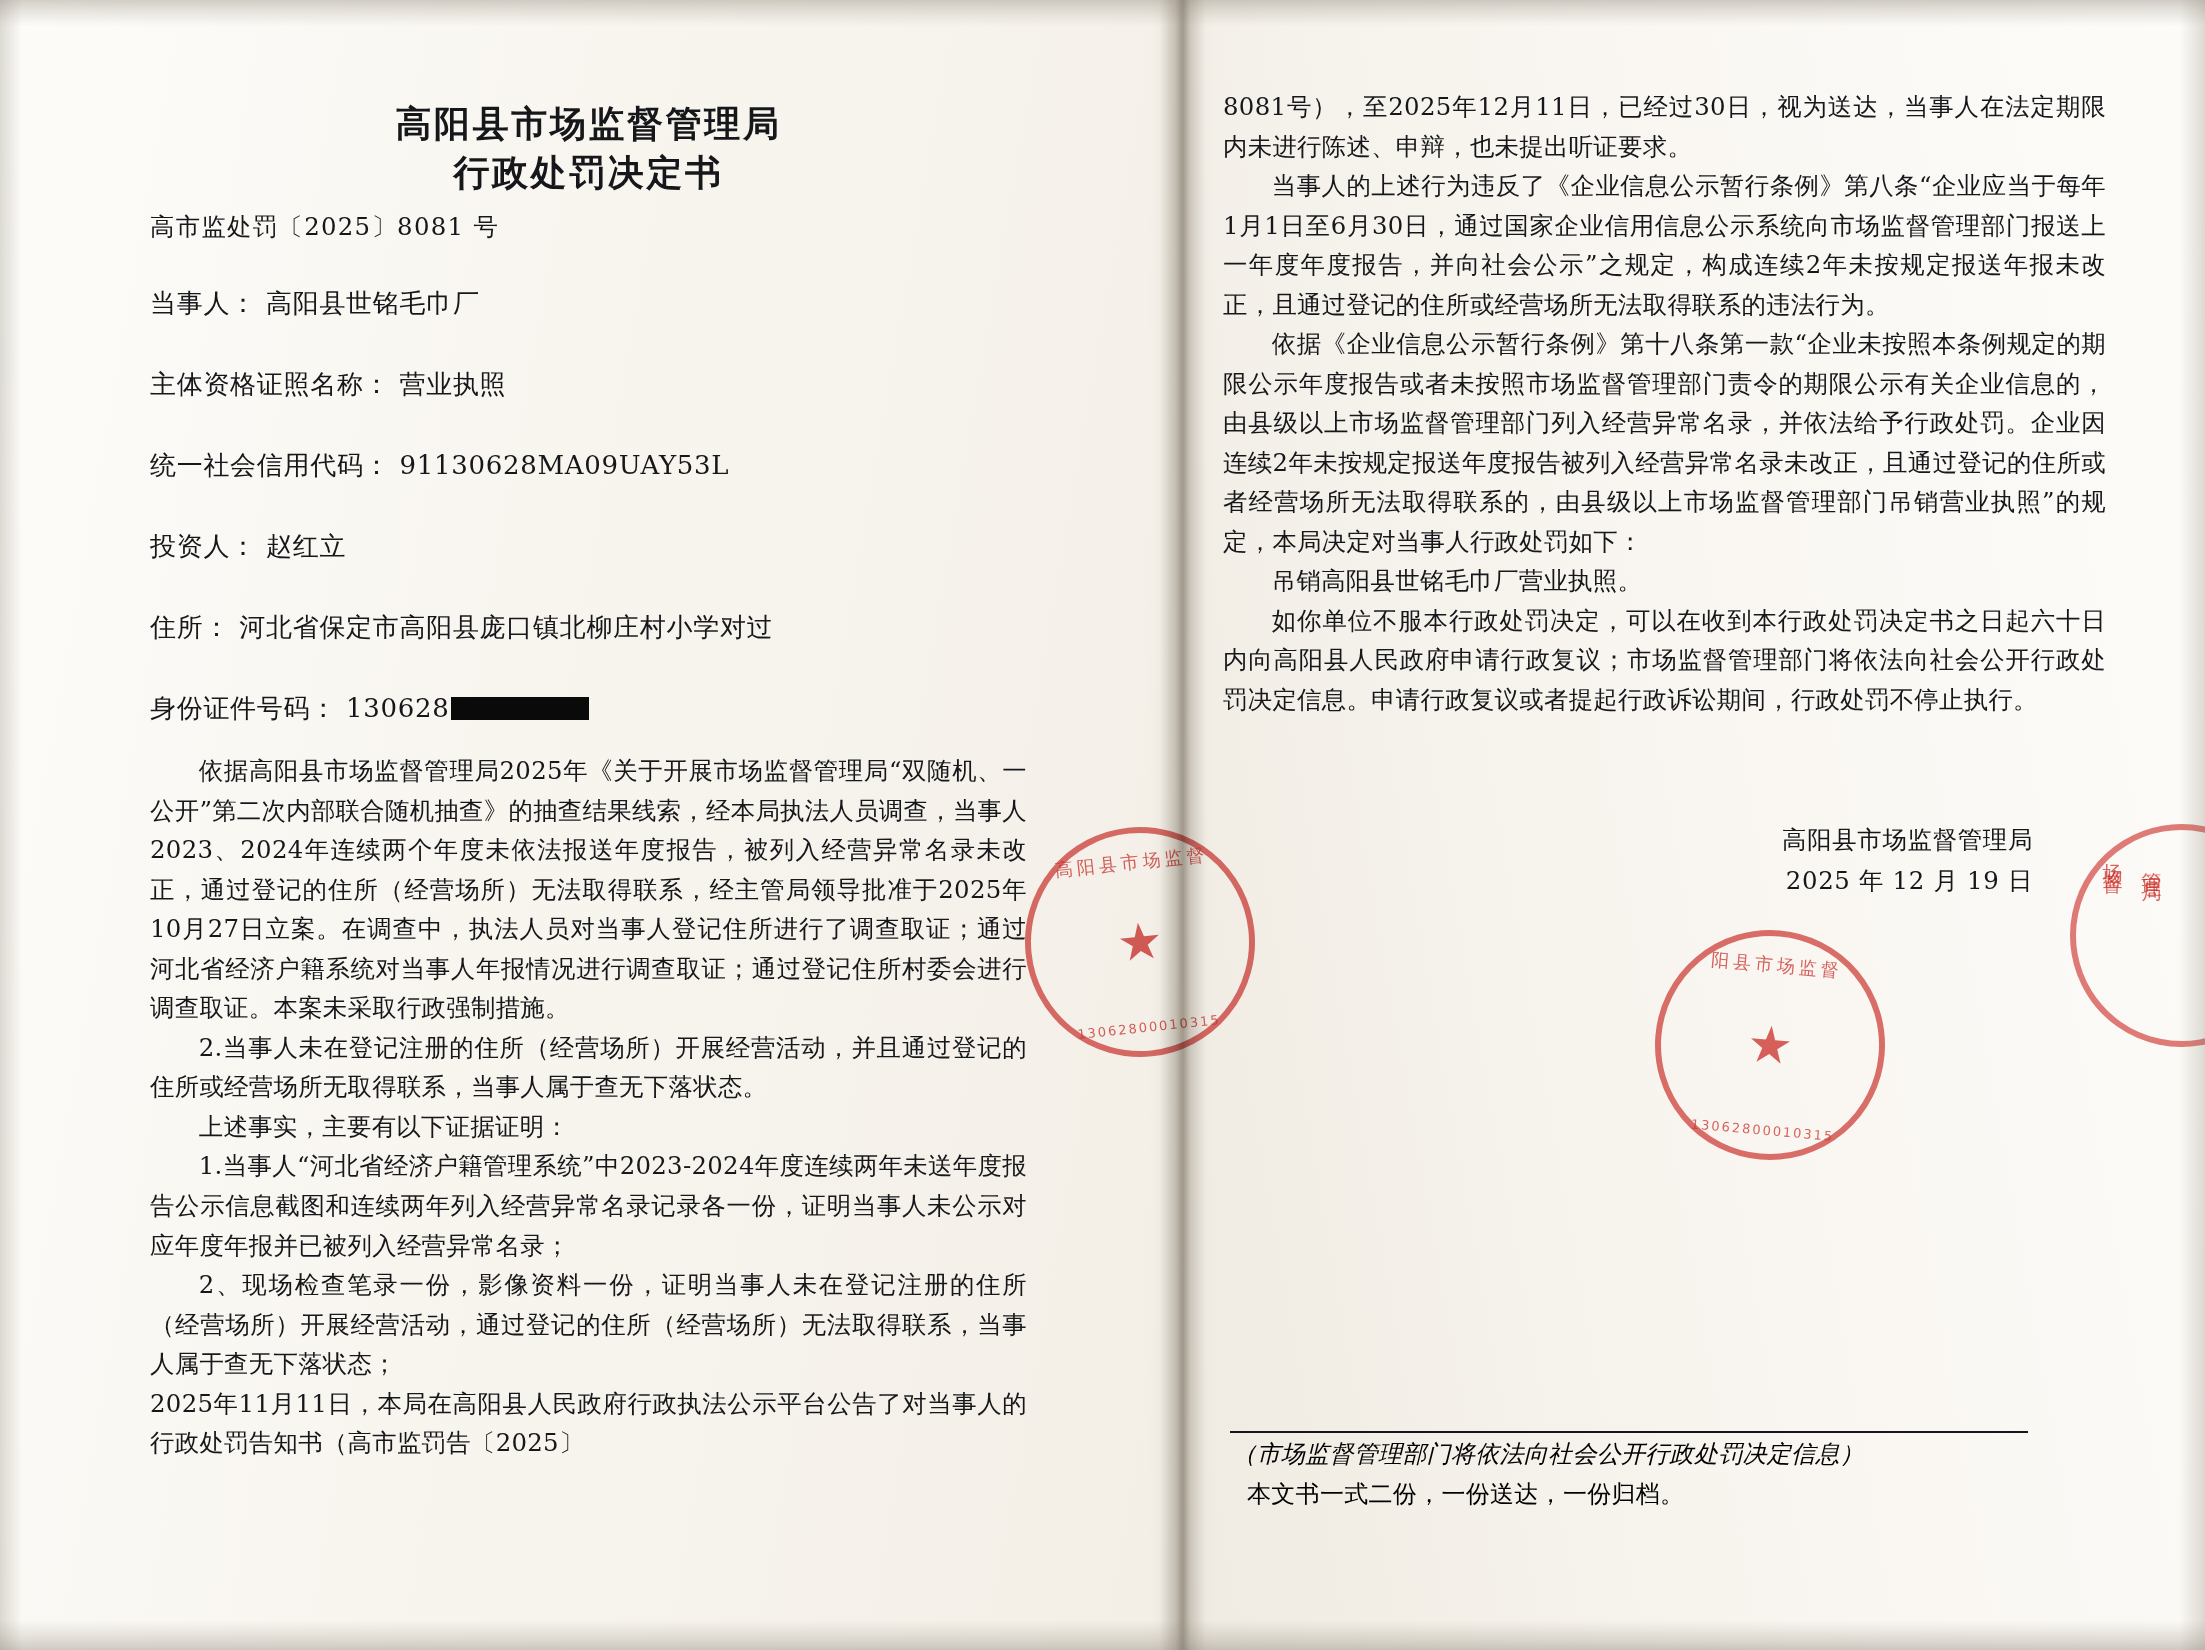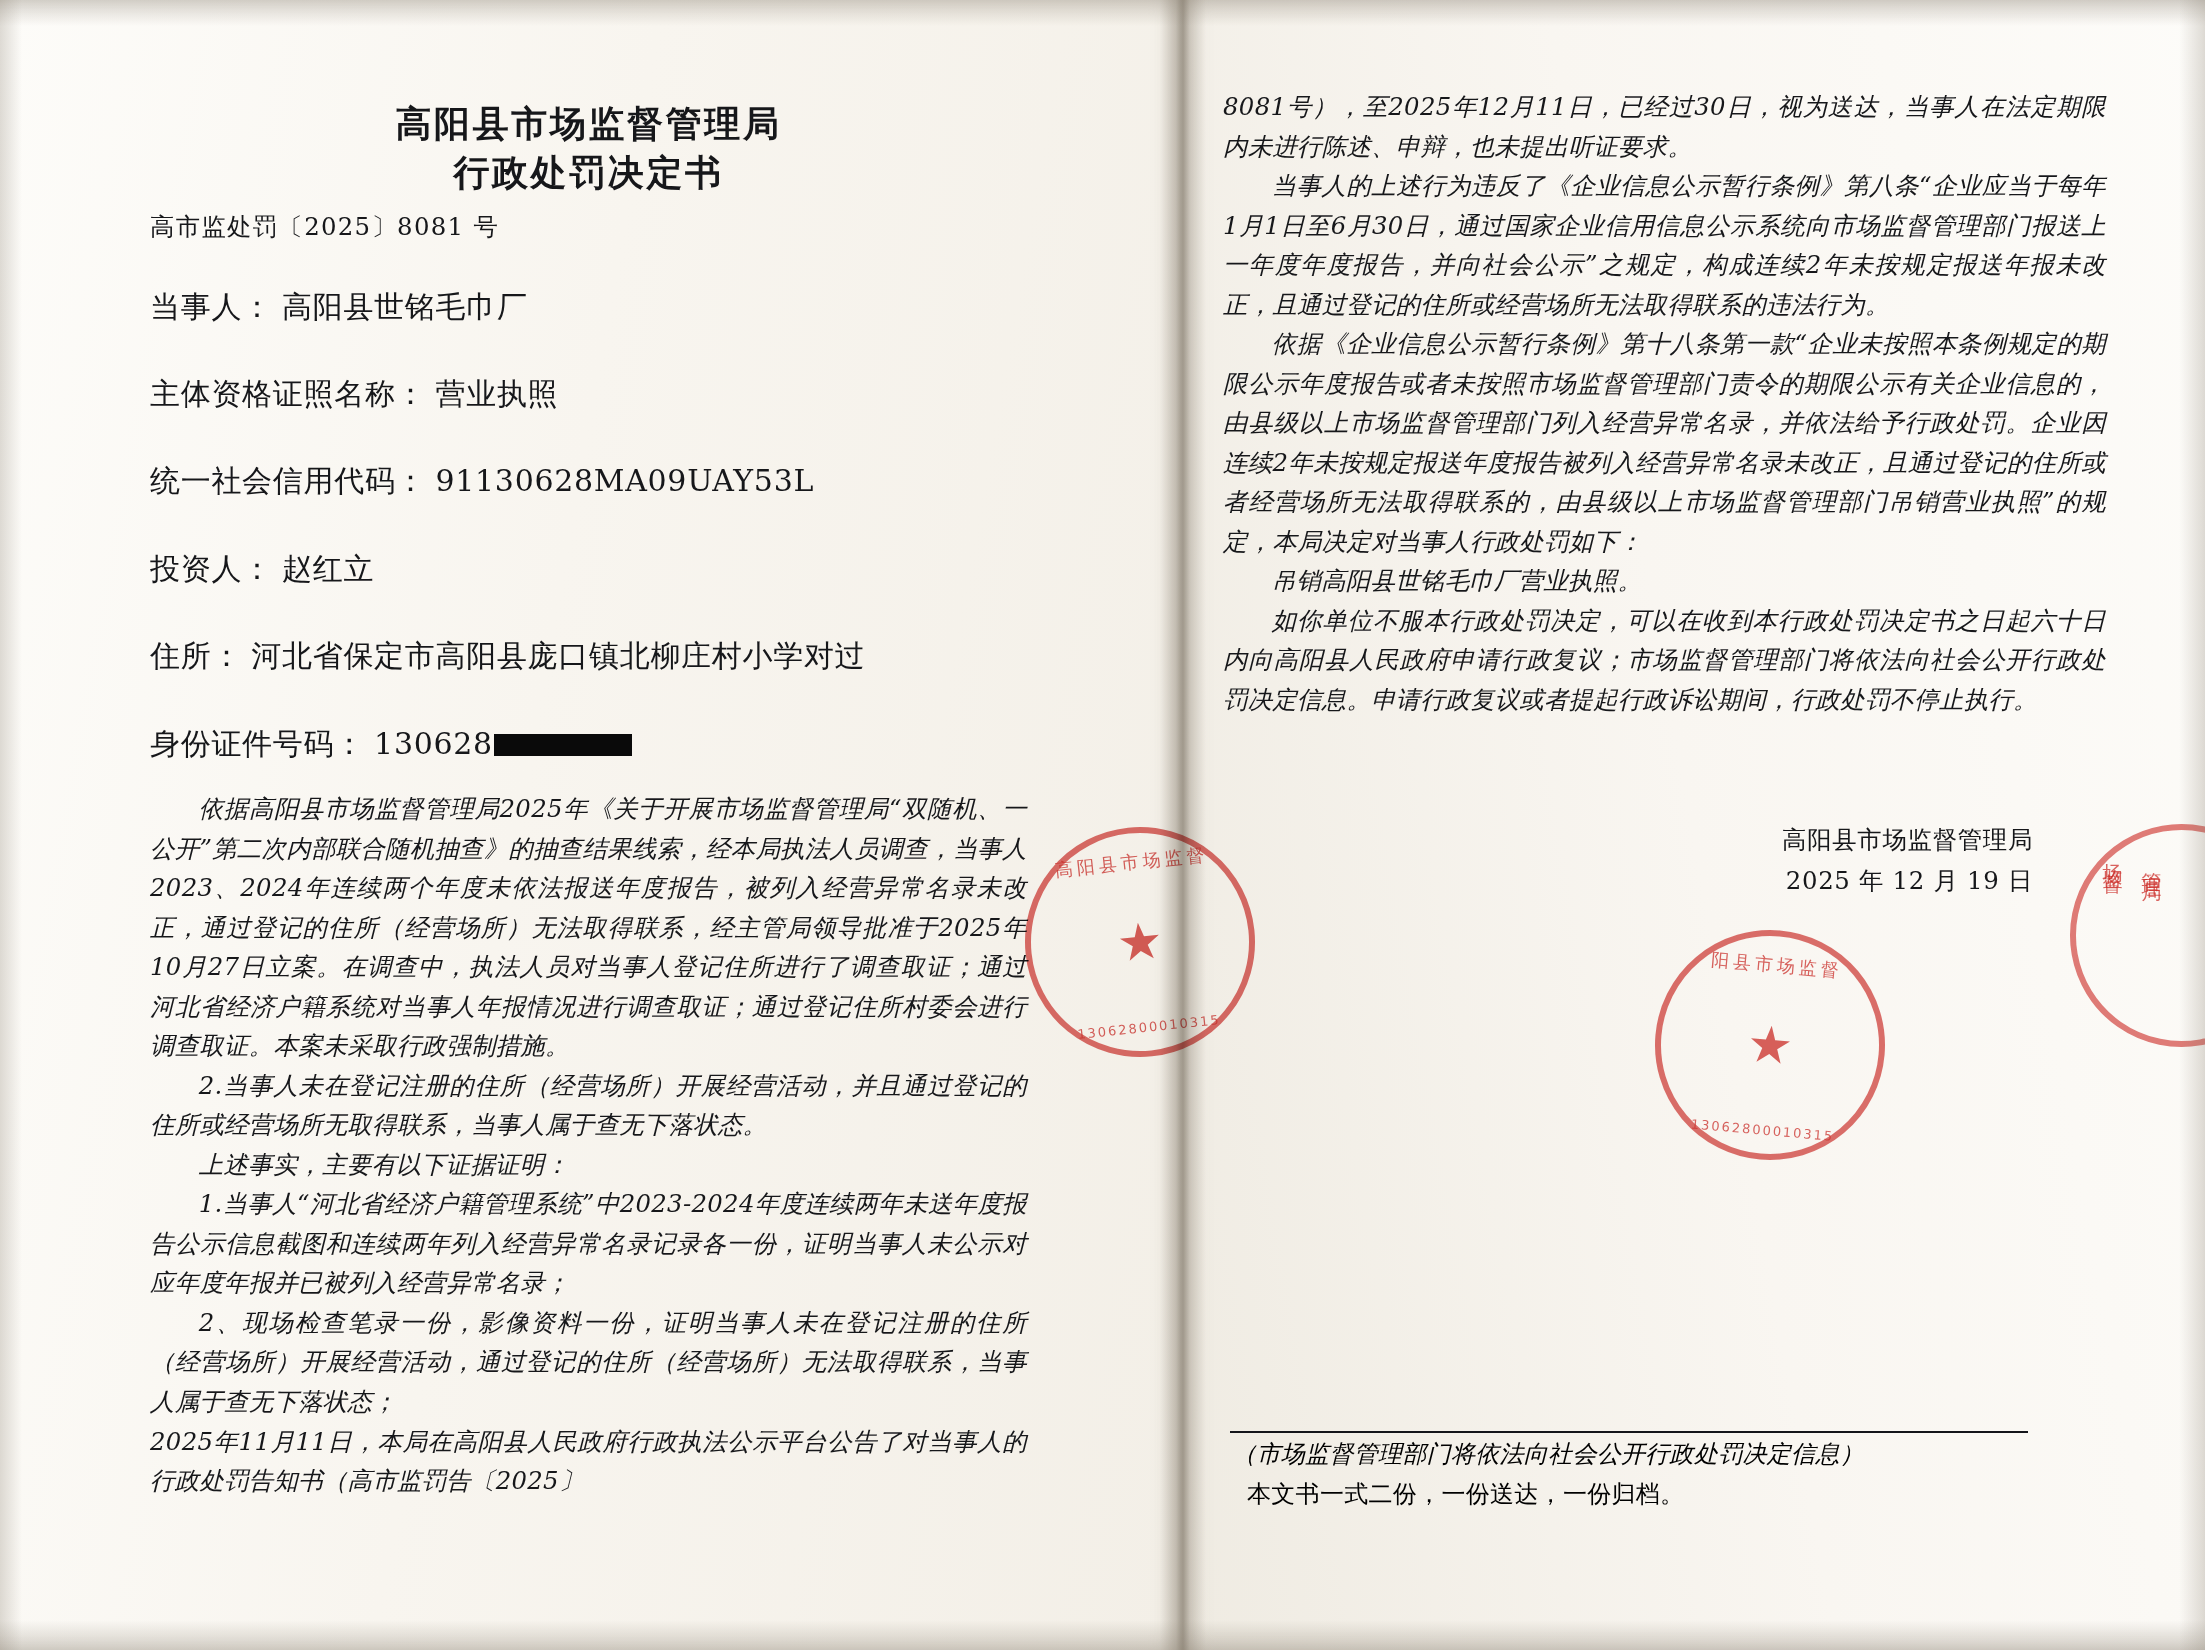--- a/index.html
+++ b/index.html
@@ -98,21 +98,21 @@
   }
   .doc-subtitle {
     text-align: left;
     font-size: 24.4px;
     letter-spacing: 1.3px;
     margin-top: 14.5px;
     margin-bottom: 13px;
   }
 
   .field-line {
-    font-size: 30px;
+    font-size: 26px;
     line-height: 1.58;
     letter-spacing: 0.7px;
     white-space: nowrap;
     margin-top: 40px;
   }
   .field-label { }
   .field-value { margin-left: 9.2px; }
 
   .redacted {
     display: inline-block;
@@ -123,21 +123,20 @@
     margin-left: 1.3px;
   }
 
   p.body {
     font-size: 24.4px;
     line-height: 1.62;
     letter-spacing: 0.3px;
     margin: 0;
     text-align: justify;
     text-justify: inter-ideograph;
-    font-style: italic;
   }
   p.indent { text-indent: 2em; }
 
   .sign-block {
     margin-top: 99px;
     text-align: right;
     padding-right: 73px;
     font-size: 24.4px;
     line-height: 1.7;
     letter-spacing: 0.7px;

